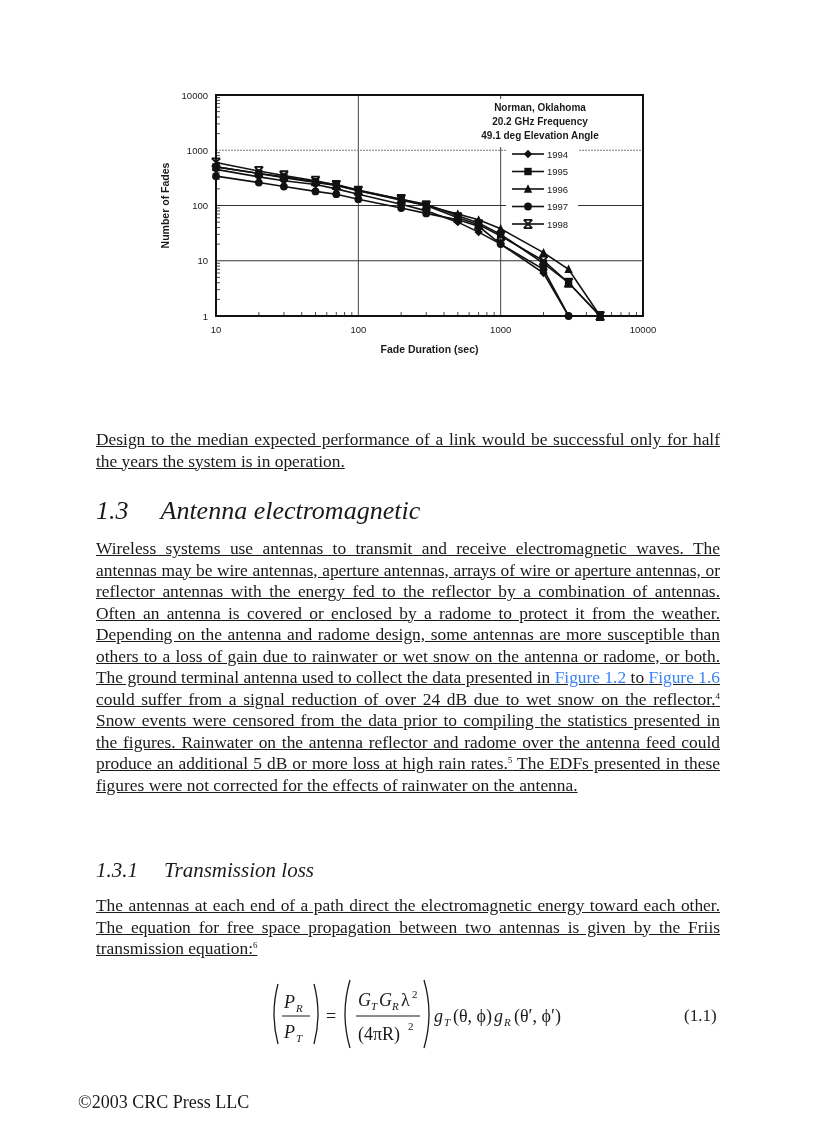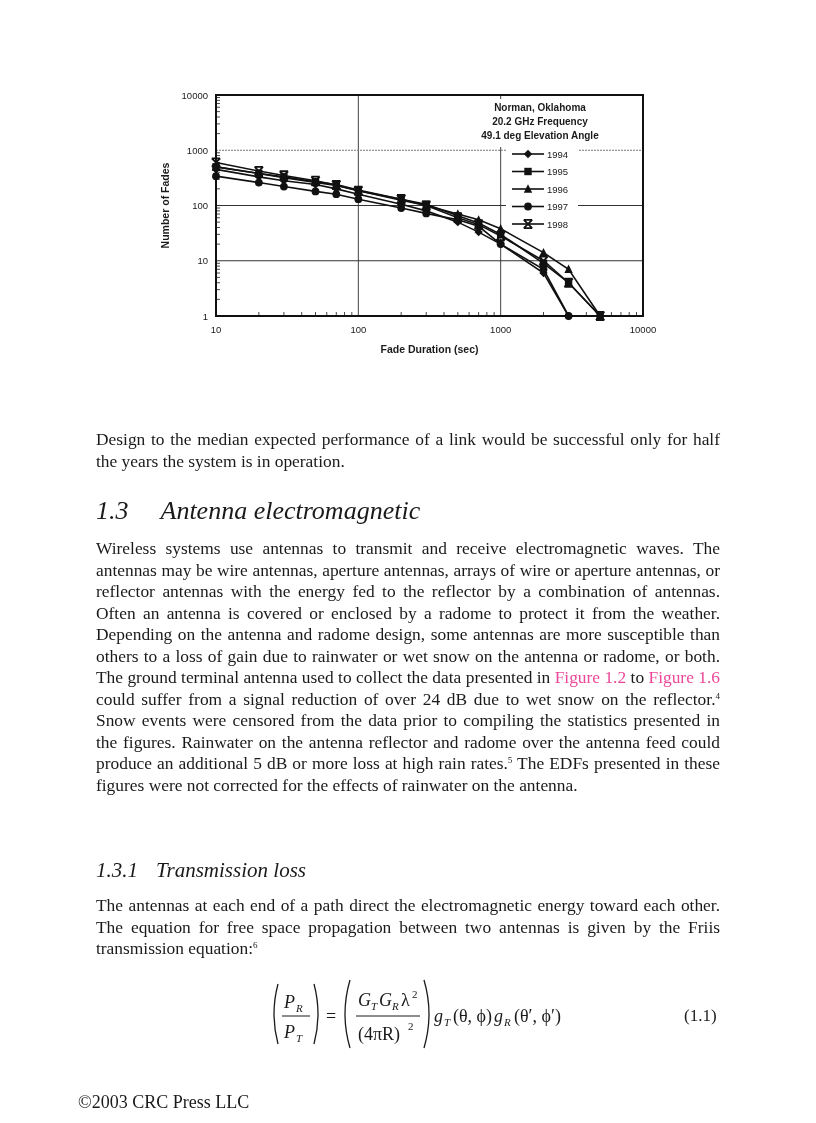--- a/index.html
+++ b/index.html
@@ -7,29 +7,29 @@
          font-family: "Liberation Serif", "DejaVu Serif", serif; color: #1a1a1a; }
   .page { position: absolute; left: 0; top: 0; width: 816px; height: 1123px; }
   .figure { position: absolute; left: 150px; top: 85px; width: 520px; height: 280px; }
   .figure svg { display: block; }
   .svg-text { font-family: "Liberation Sans", "DejaVu Sans", sans-serif; fill: #1a1a1a; }
   .caption { position: absolute; left: 96px; top: 374px; width: 624px; font-size: 15.6px;
              line-height: 20px; text-align: justify; text-align-last: left; }
   .caption .cap-label { font-style: italic; font-weight: bold; }
   .para { position: absolute; left: 96px; width: 624px; font-size: 17.4px; line-height: 21.5px;
           text-align: justify; }
-  .para.last-left { text-align-last: left; }
+  .para.last-left { text-align-last: left; text-decoration: underline; }
   .p1 { top: 429px; }
   .h2 { position: absolute; left: 96px; top: 496px; font-size: 26px; font-style: italic; }
   .h2 .num { margin-right: 32px; }
   .p2 { top: 538px; }
   .h3 { position: absolute; left: 96px; top: 858px; font-size: 21px; font-style: italic; }
-  .h3 .num { margin-right: 18px; }
+  .h3 .num { margin-right: 26px; }
   .p3 { top: 895px; }
-  .link { color: #ec4899; }
+  .link { color: #3b82f6; }
   sup { font-size: 9px; line-height: 0; vertical-align: 6px; }
   .equation { position: absolute; left: 268px; top: 976px; width: 460px; height: 80px; }
   .eq-number { position: absolute; left: 684px; top: 1006px; font-size: 17px; text-align: right; }
   .footer { position: absolute; left: 78px; top: 1092px; font-size: 18px; }
 </style>
 </head>
 <body>
 
 <div class="page">
 

